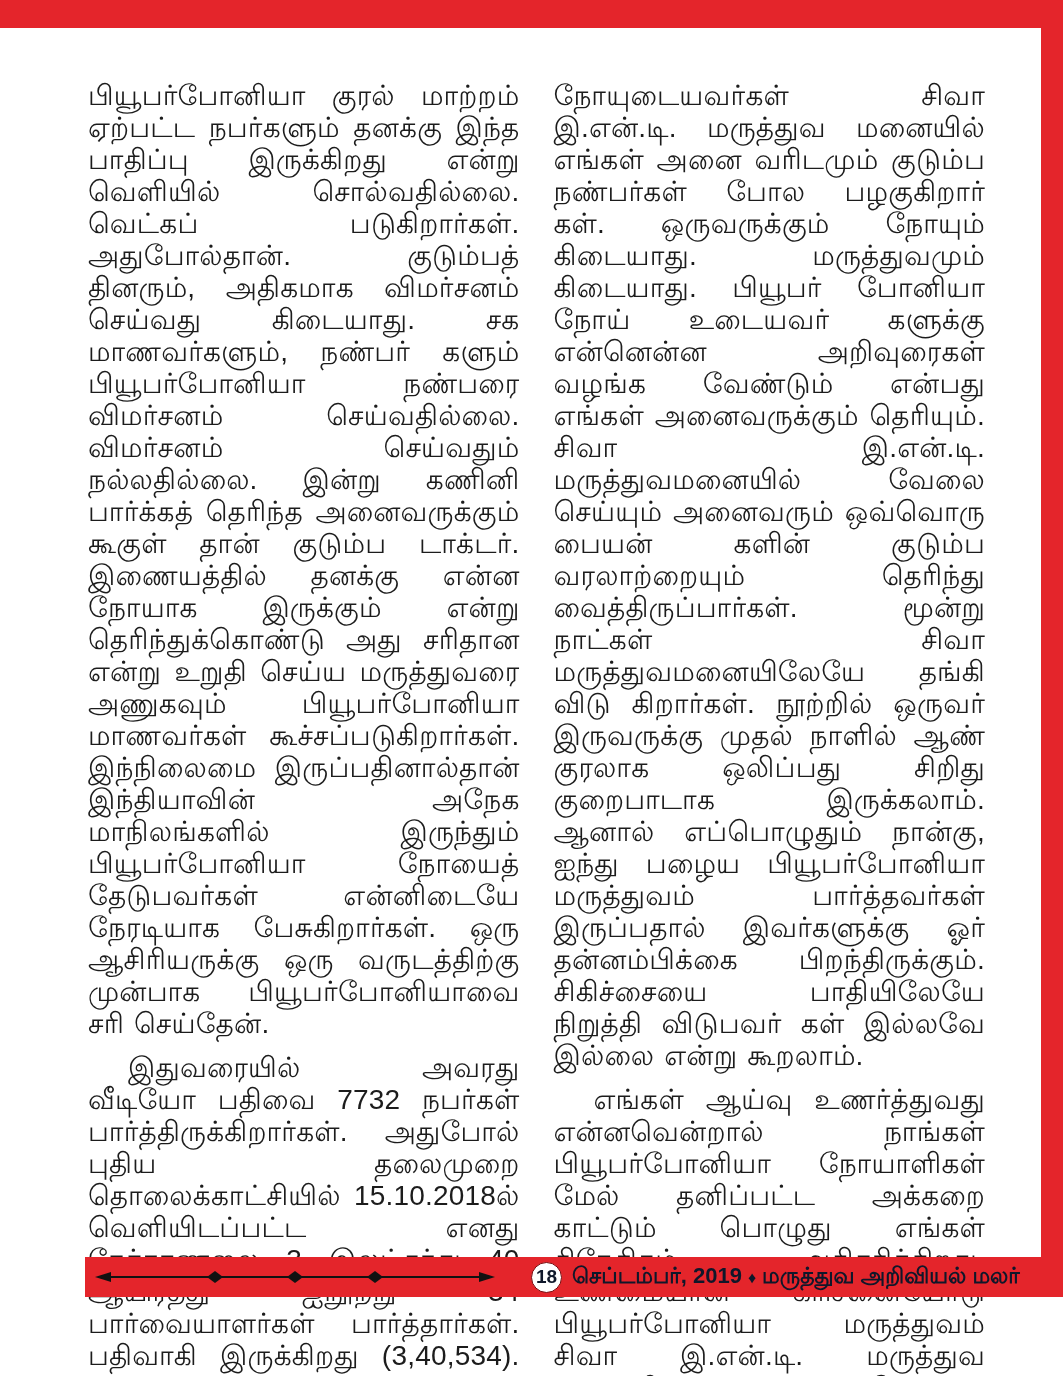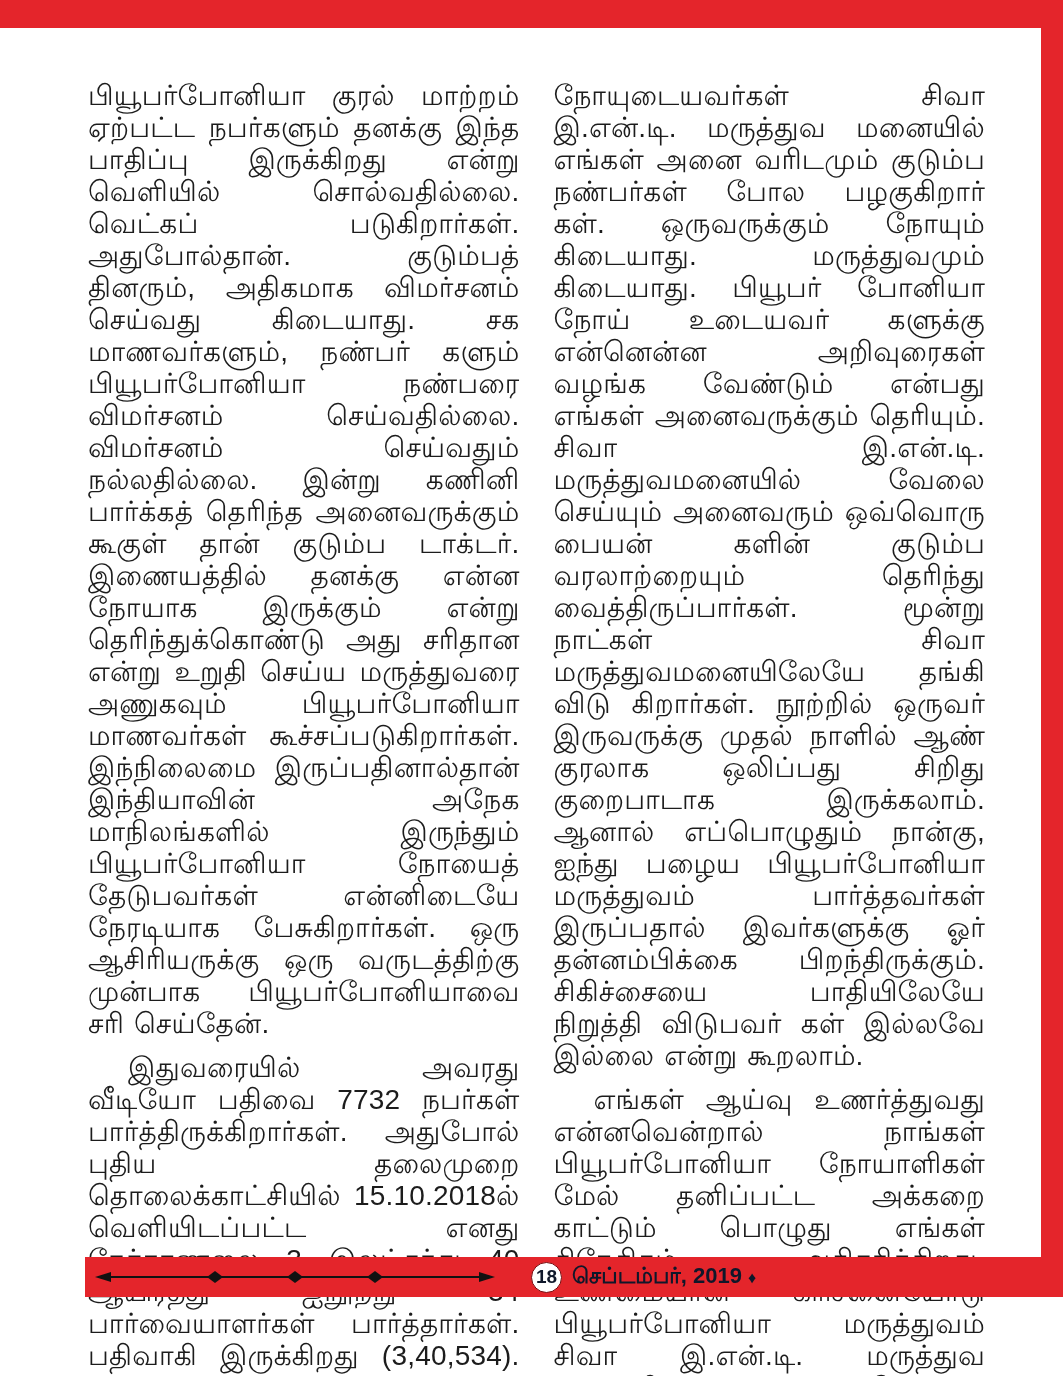--- a/index.html
+++ b/index.html
@@ -102,16 +102,17 @@
         <polygon points="192,8 200,2 208,8 200,14" fill="#111111"></polygon>
         <polygon points="272,8 280,2 288,8 280,14" fill="#111111"></polygon>
       </svg>
     </div>
     <div class="page-circle">
       <span>18</span>
     </div>
     <div class="footer-title">
       <span>செப்டம்பர், 2019</span>
         <span class="sep">♦</span>
+        <span>மருத்துவ அறிவியல் மலர்</span>
     </div>
   </div>
 
 </div>
 
 </body></html>

